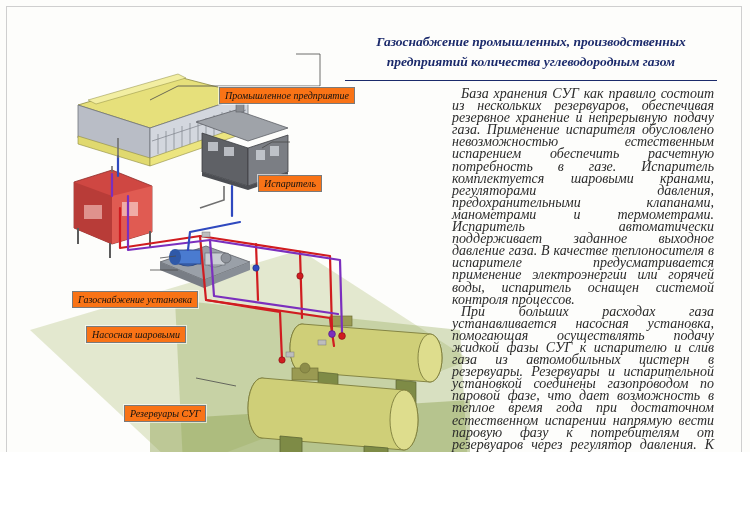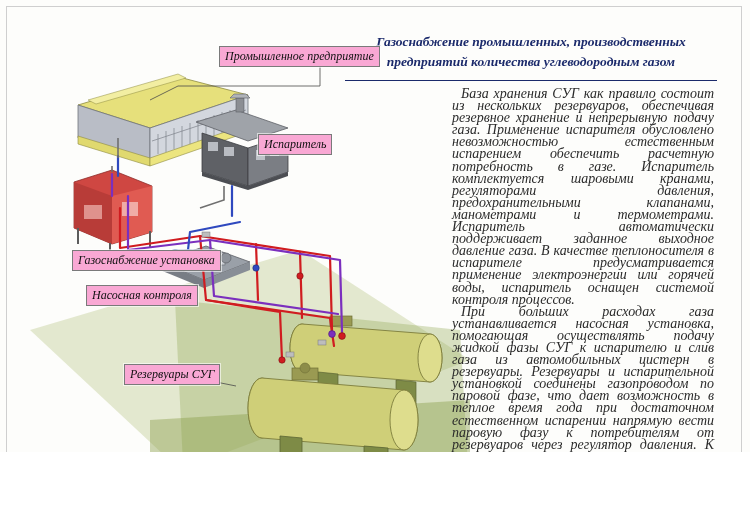--- a/index.html
+++ b/index.html
@@ -66,27 +66,28 @@
   }
   .body-text p {
     margin: 0 0 0 0;
     text-indent: 9px;
   }
   
   .callout {
     position: absolute;
     font-family: "Liberation Serif", serif;
     font-style: italic;
-    font-size: 12px;
+    font-size: 10px;
     color: #111;
     border: 1px solid #7a7a7a;
-    background: #f9a8d4;
+    background: #f97316;
     padding: 2px 5px;
     white-space: nowrap;
     box-shadow: 0 0 0 1px rgba(255,255,255,0.6);
+    margin-top: 41px;
   }
   
   svg.drawing {
     position: absolute;
     left: 0;
     top: 0;
     width: 750px;
     height: 530px;
   }
 </style>
@@ -264,19 +265,19 @@
 
   <div class="callout" style="left:258px; top:134px;">
     <span>Испаритель</span>
   </div>
 
   <div class="callout" style="left:72px; top:250px;">
     <span>Газоснабжение установка</span>
   </div>
 
   <div class="callout" style="left:86px; top:285px;">
-    <span>Насосная контроля</span>
+    <span>Насосная шаровыми</span>
   </div>
 
   <div class="callout" style="left:124px; top:364px;">
     <span>Резервуары СУГ</span>
   </div>
 </div>
 
 </body></html>

